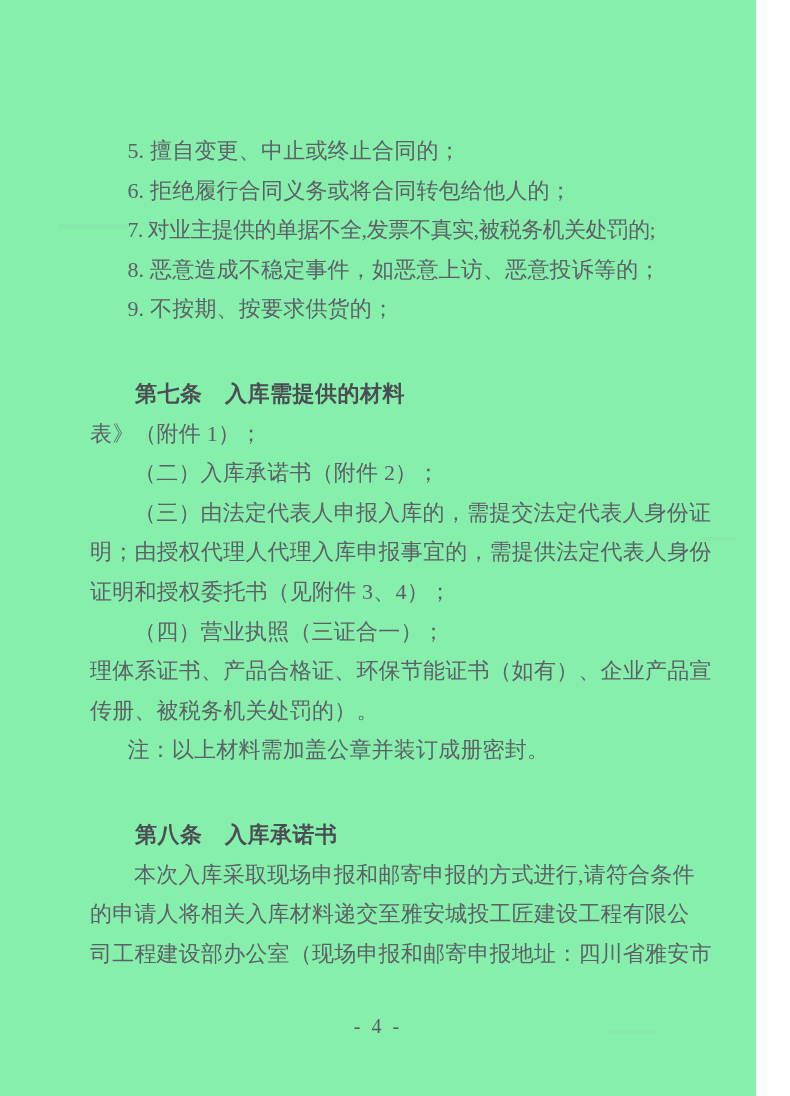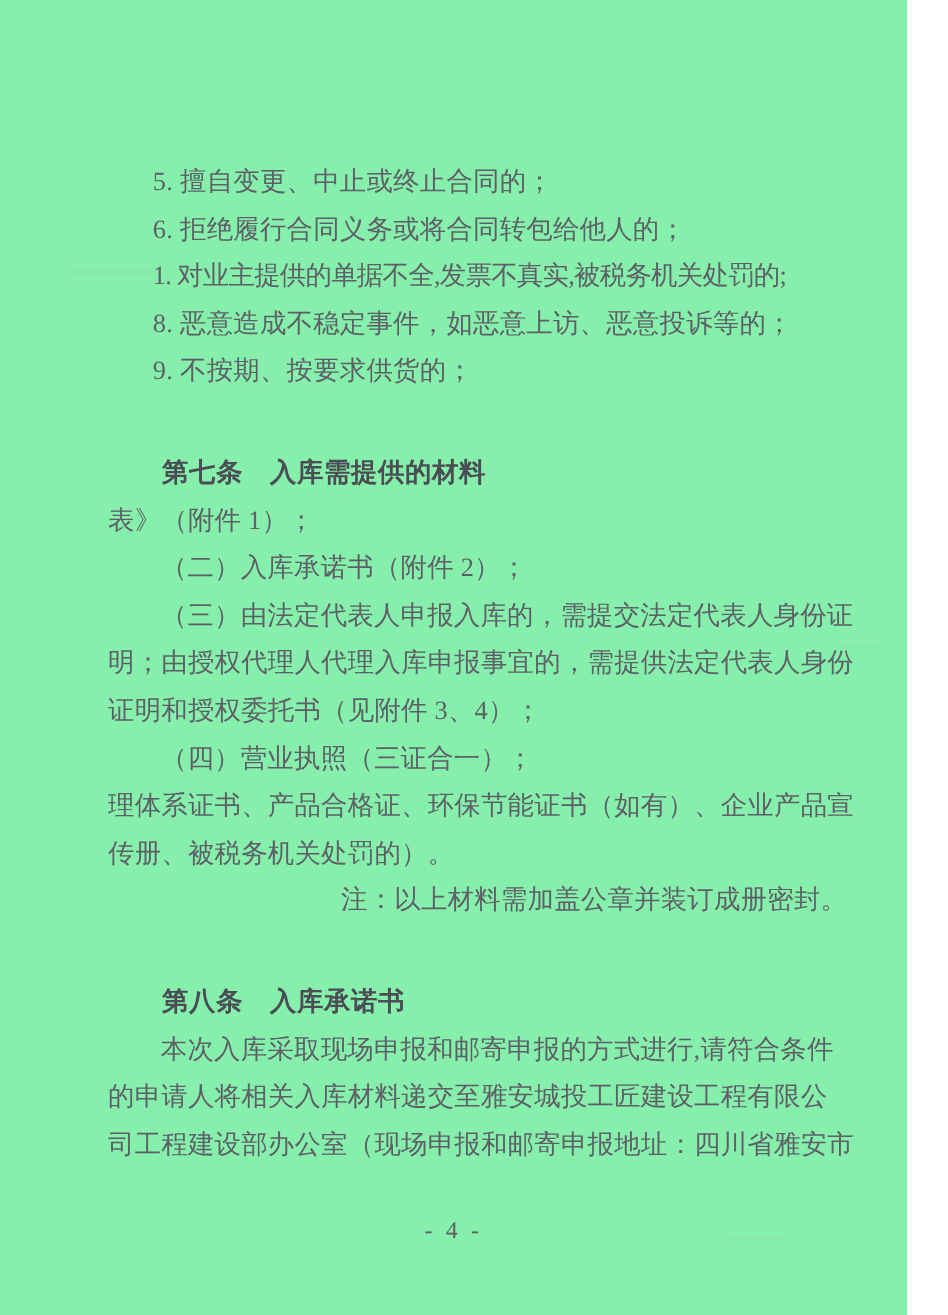--- a/index.html
+++ b/index.html
@@ -25,21 +25,21 @@
     line-height: 39.6px;
     letter-spacing: 0.2px;
   }
   .line {
     white-space: pre;
   }
   
   .para.item    > .line.first { text-indent: 1.7em; }
   .para.item-wide > .line.first { text-indent: 1.05em; }
   .para.body    > .line.first { text-indent: 2em; }
-  .para.note    > .line.first { text-indent: 1.7em; text-align: right; }
+  .para.note    > .line.first { text-indent: 1.7em; }
   .para.heading > .line.first { text-indent: 2.05em; }
   .para.heading {
     font-family: "Liberation Sans", "DejaVu Sans", sans-serif;
     font-weight: 700;
     color: #4b4d54;
     letter-spacing: 0.5px;
     margin-top: 45px;
   }
   .line.tight { letter-spacing: -0.6px; }
   .footer {
@@ -71,21 +71,21 @@
 
 <div class="page">
   <div class="content" id="paragraphs">
       <div class="para item">
         <div class="line first">5. 擅自变更、中止或终止合同的；</div>
       </div>
       <div class="para item">
         <div class="line first">6. 拒绝履行合同义务或将合同转包给他人的；</div>
       </div>
       <div class="para item">
-        <div class="line first tight">1. 对业主提供的单据不全,发票不真实,被税务机关处罚的;</div>
+        <div class="line first tight">7. 对业主提供的单据不全,发票不真实,被税务机关处罚的;</div>
       </div>
       <div class="para item">
         <div class="line first">8. 恶意造成不稳定事件，如恶意上访、恶意投诉等的；</div>
       </div>
       <div class="para item">
         <div class="line first">9. 不按期、按要求供货的；</div>
       </div>
       <div class="para heading">
         <div class="line first">第七条　入库需提供的材料</div>
       </div>

